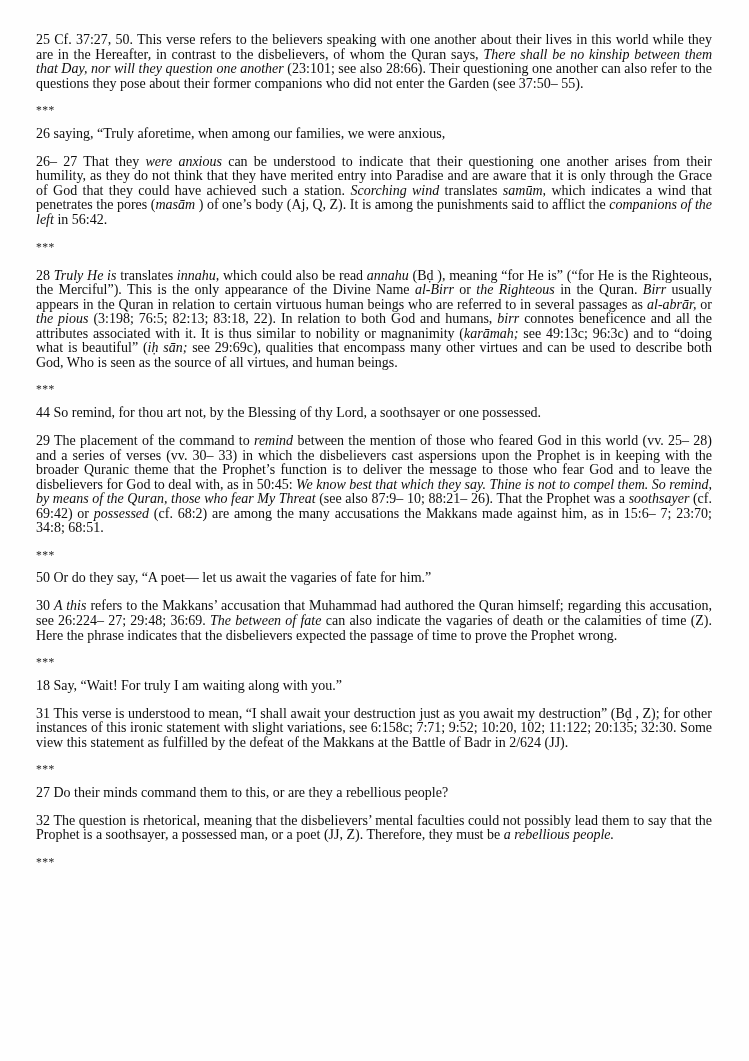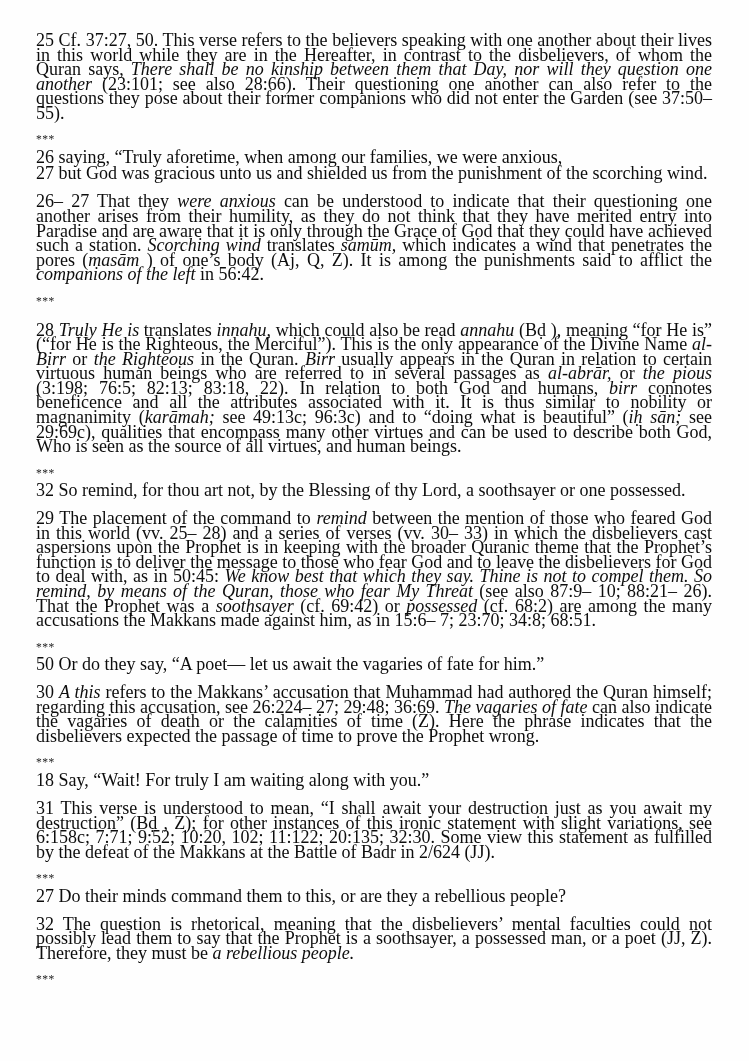--- a/index.html
+++ b/index.html
@@ -16,32 +16,32 @@
   }
   .page {
     position: relative;
     width: 749px;
     height: 1061px;
     box-sizing: border-box;
     padding: 33px 37px 20px 36px;
     background: #fefefe;
   }
   .block {
-    font-size: 18px;
+    font-size: 14px;
     line-height: 14.55px;
     text-align: justify;
     text-justify: inter-word;
     margin: 0;
   }
   
   .commentary {
     margin-top: 13.5px;
   }
   .verse {
-    margin-top: 2px;
+    margin-top: 8px;
   }
   .sep {
     margin-top: 13px;
     font-size: 11.6px;
     line-height: 14.55px;
     letter-spacing: 0.4px;
     color: #222;
   }
   .first {
     margin-top: 0;
@@ -54,30 +54,29 @@
   }
 </style>
 </head>
 <body>
 
 <div class="page">
   <div id="body-container">
       <p class="block commentary first">25	Cf. 37:27, 50. This verse refers to the believers speaking with one another about their lives in this world while they are in the Hereafter, in contrast to the disbelievers, of whom the Quran says, <i>There shall be no kinship between them that Day, nor will they question one another</i> (23:101; see also 28:66). Their questioning one another can also refer to the questions they pose about their former companions who did not enter the Garden (see 37:50– 55).</p>
       <p class="block sep stars">***</p>
       <p class="block verse">26 saying, “Truly aforetime, when among our families, we were anxious,</p>
-      <p class="block verse">27 but God was gracious unto us and shielded us from the punishment of the scorching wind.</p>
       <p class="block commentary">26– 27	That they <i>were anxious</i> can be understood to indicate that their questioning one another arises from their humility, as they do not think that they have merited entry into Paradise and are aware that it is only through the Grace of God that they could have achieved such a station. <i>Scorching wind</i> translates <i>samūm,</i> which indicates a wind that penetrates the pores (<i>masām</i> ) of one’s body (Aj, Q, Z). It is among the punishments said to afflict the <i>companions of the left</i> in 56:42.</p>
       <p class="block sep stars">***</p>
       <p class="block commentary">28	<i>Truly He is</i> translates <i>innahu,</i> which could also be read <i>annahu</i> (Bḍ ), meaning “for He is” (“for He is the Righteous, the Merciful”). This is the only appearance of the Divine Name <i>al-Birr</i> or <i>the Righteous</i> in the Quran. <i>Birr</i> usually appears in the Quran in relation to certain virtuous human beings who are referred to in several passages as <i>al-abrār,</i> or <i>the pious</i> (3:198; 76:5; 82:13; 83:18, 22). In relation to both God and humans, <i>birr</i> connotes beneficence and all the attributes associated with it. It is thus similar to nobility or magnanimity (<i>karāmah;</i> see 49:13c; 96:3c) and to “doing what is beautiful” (<i>iḥ sān;</i> see 29:69c), qualities that encompass many other virtues and can be used to describe both God, Who is seen as the source of all virtues, and human beings.</p>
       <p class="block sep stars">***</p>
-      <p class="block verse">32 So remind, for thou art not, by the Blessing of thy Lord, a soothsayer or one possessed.</p>
+      <p class="block verse">44 So remind, for thou art not, by the Blessing of thy Lord, a soothsayer or one possessed.</p>
       <p class="block commentary">29	The placement of the command to <i>remind</i> between the mention of those who feared God in this world (vv. 25– 28) and a series of verses (vv. 30– 33) in which the disbelievers cast aspersions upon the Prophet is in keeping with the broader Quranic theme that the Prophet’s function is to deliver the message to those who fear God and to leave the disbelievers for God to deal with, as in 50:45: <i>We know best that which they say. Thine is not to compel them. So remind, by means of the Quran, those who fear My Threat</i> (see also 87:9– 10; 88:21– 26). That the Prophet was a <i>soothsayer</i> (cf. 69:42) or <i>possessed</i> (cf. 68:2) are among the many accusations the Makkans made against him, as in 15:6– 7; 23:70; 34:8; 68:51.</p>
       <p class="block sep stars">***</p>
       <p class="block verse">50 Or do they say, “A poet— let us await the vagaries of fate for him.”</p>
-      <p class="block commentary">30	<i>A this</i> refers to the Makkans’ accusation that Muhammad had authored the Quran himself; regarding this accusation, see 26:224– 27; 29:48; 36:69. <i>The vagaries of fate</i> can also indicate the vagaries of death or the calamities of time (Z). Here the phrase indicates that the disbelievers expected the passage of time to prove the Prophet wrong.</p>
+      <p class="block commentary">30	<i>A this</i> refers to the Makkans’ accusation that Muhammad had authored the Quran himself; regarding this accusation, see 26:224– 27; 29:48; 36:69. <i>The between of fate</i> can also indicate the vagaries of death or the calamities of time (Z). Here the phrase indicates that the disbelievers expected the passage of time to prove the Prophet wrong.</p>
       <p class="block sep stars">***</p>
       <p class="block verse">18 Say, “Wait! For truly I am waiting along with you.”</p>
       <p class="block commentary">31	This verse is understood to mean, “I shall await your destruction just as you await my destruction” (Bḍ , Z); for other instances of this ironic statement with slight variations, see 6:158c; 7:71; 9:52; 10:20, 102; 11:122; 20:135; 32:30. Some view this statement as fulfilled by the defeat of the Makkans at the Battle of Badr in 2/624 (JJ).</p>
       <p class="block sep stars">***</p>
       <p class="block verse">27 Do their minds command them to this, or are they a rebellious people?</p>
       <p class="block commentary">32	The question is rhetorical, meaning that the disbelievers’ mental faculties could not possibly lead them to say that the Prophet is a soothsayer, a possessed man, or a poet (JJ, Z). Therefore, they must be <i>a rebellious people.</i></p>
       <p class="block sep stars">***</p>
     </div>
 </div>
 

